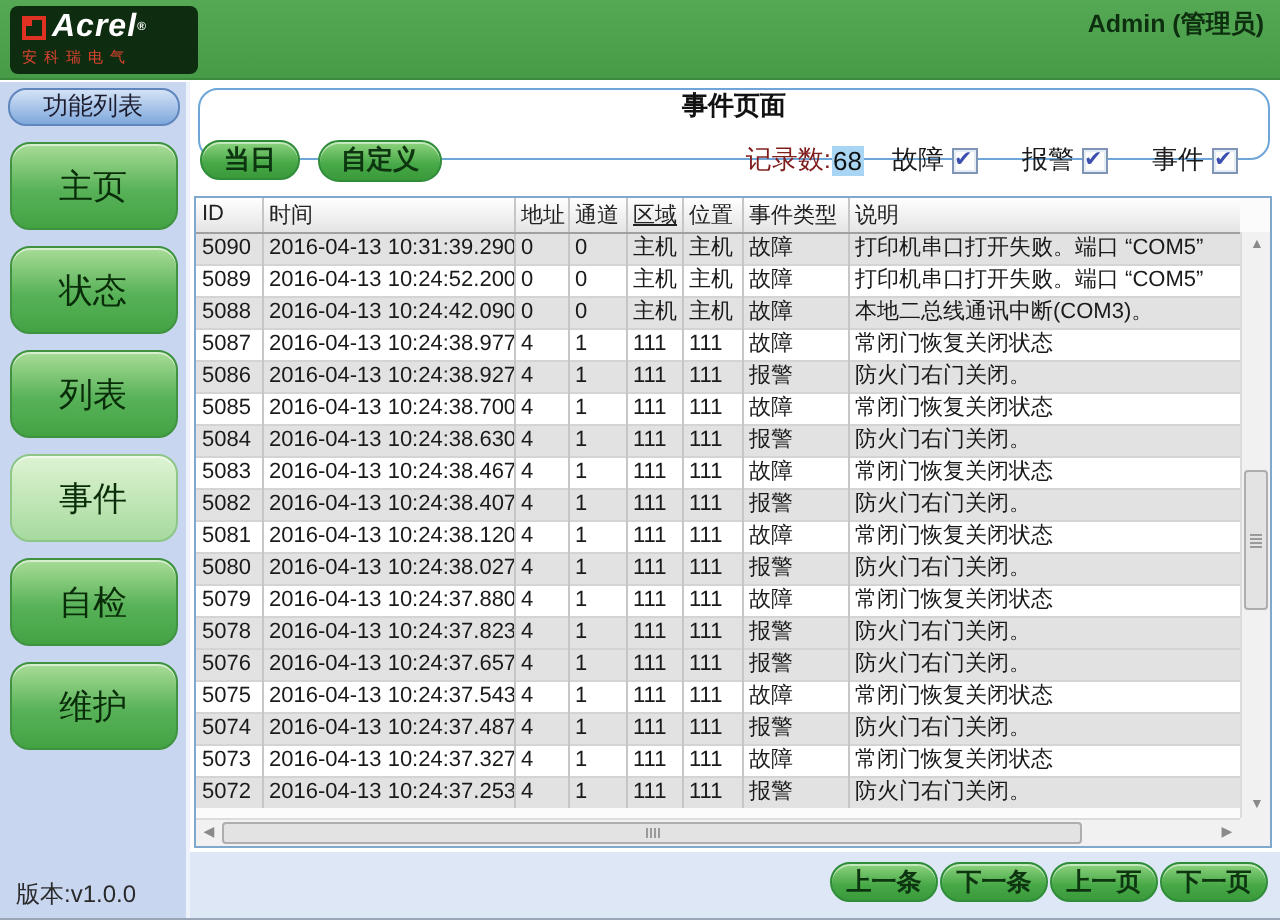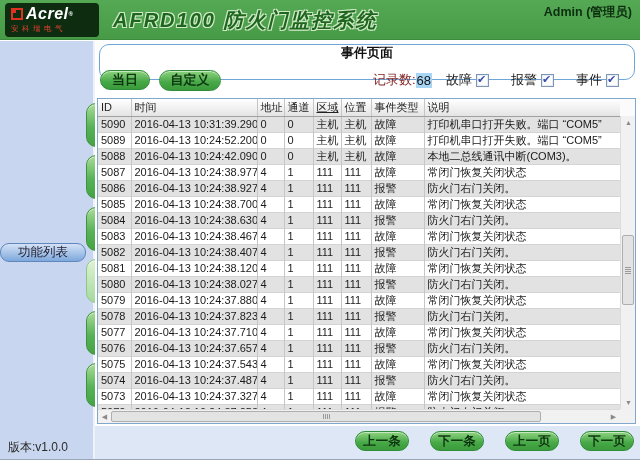--- a/index.html
+++ b/index.html
@@ -19,21 +19,21 @@
   .logo-sub { color:#e04330; font-size:7.5px; letter-spacing:3.5px; margin-top:2px; white-space:nowrap; }
   .app-title { position:absolute; left:113px; top:7px; font-size:20px; font-weight:bold; font-style:italic;
                letter-spacing:2px; color:#1e661e; white-space:nowrap;
                text-shadow:-1px -1px 0 #cfe9c6, 1px -1px 0 #cfe9c6, -1px 1px 0 #cfe9c6, 1px 1px 0 #cfe9c6; }
   .header-right { position:absolute; right:8px; top:4px; text-align:right; color:#0d2f10; }
   .hdr-datetime { font-size:12.5px; font-weight:600; line-height:16px; }
   .hdr-user { font-size:12.5px; font-weight:bold; line-height:16px; }
 
   
   .sidebar { position:absolute; left:0; top:41px; width:95px; height:419px; background:#c9d6ef;
-             border-right:2px solid #eef2fb; display:flex; flex-direction:row; align-items:center; }
+             border-right:2px solid #eef2fb; display:flex; flex-direction:column; align-items:center; }
   .sidebar-heading { width:86px; height:19px; margin-top:3px; border-radius:9px;
                      background:linear-gradient(#d4e2f6,#7ea8dc); border:1px solid #5f87bd;
                      font-size:12.5px; color:#1c1c2e; text-align:center; line-height:17px; flex:none; }
   .nav { display:flex; flex-direction:column; gap:8px; margin-top:8px; width:100%; align-items:center; }
   .nav-btn { width:84px; height:44px; border-radius:10px; font-size:17px; color:#092c09;
              background:linear-gradient(#a9dc97,#58b258 55%,#43a343);
              border:1px solid #3f9340; display:flex; align-items:center; justify-content:center;
              box-shadow:inset 0 1px 0 rgba(255,255,255,.55); cursor:default;text-align:center; }
   .nav-btn.active { background:linear-gradient(#def3d3,#a6da9d); border-color:#8cc788; }
   .version { position:absolute; left:8px; bottom:4px; font-size:12px; color:#2a2a2a; }
@@ -92,37 +92,36 @@
                     text-align:center; line-height:13px; cursor:default; }
   .hscroll .arrow.left { left:0; } .hscroll .arrow.right { right:0; }
   .hthumb { position:absolute; top:1px; left:13px; width:430px; height:11px; background:#e3e3e3;
             border:1px solid #aeaeae; border-radius:2px; }
   .hthumb::after { content:""; position:absolute; top:2px; bottom:2px; left:211px; width:7px;
                    background:repeating-linear-gradient(90deg,#9a9a9a 0 1px,transparent 1px 2px); }
   .scroll-corner { position:absolute; right:0; bottom:0; width:15px; height:14px; background:#f1f1f1; }
 
   
   .bottom-strip { position:absolute; left:0; top:386px; width:545px; height:34px; background:#dde7f6; }
-  .pager { position:absolute; right:6px; top:5px; display:flex; gap:21px;margin-left:15px; }
+  .pager { position:absolute; right:6px; top:5px; display:flex; gap:1px;margin-left:15px; }
   .pager .pill-btn { width:54px; height:20px; font-size:12.5px; }
 </style>
 </head>
 <body>
 
 <div class="window">
 
   <div class="header">
     <div class="logo-badge">
       <div class="logo-row">
         <span class="logo-mark"></span>
         <span class="logo-brand"><span>Acrel</span><span class="logo-reg">®</span></span>
       </div>
       <div class="logo-sub">安科瑞电气</div>
     </div>
-    <div class="app-title">AFRD100 防火门监控系统</div>
     <div class="header-right">
       <div class="hdr-user">Admin (管理员)</div>
     </div>
   </div>
 
   <div class="sidebar">
     <div class="sidebar-heading">功能列表</div>
     <div class="nav">
         <div class="nav-btn">主页</div>
         <div class="nav-btn">状态</div>
@@ -303,30 +302,20 @@
             <tr class="even">
               <td>5078</td>
               <td>2016-04-13 10:24:37.823</td>
               <td>4</td>
               <td>1</td>
               <td>111</td>
               <td>111</td>
               <td>报警</td>
               <td>防火门右门关闭。</td>
             </tr>
-            <tr class="odd">
-              <td>5077</td>
-              <td>2016-04-13 10:24:37.710</td>
-              <td>4</td>
-              <td>1</td>
-              <td>111</td>
-              <td>111</td>
-              <td>故障</td>
-              <td>常闭门恢复关闭状态</td>
-            </tr>
             <tr class="even">
               <td>5076</td>
               <td>2016-04-13 10:24:37.657</td>
               <td>4</td>
               <td>1</td>
               <td>111</td>
               <td>111</td>
               <td>报警</td>
               <td>防火门右门关闭。</td>
             </tr>

